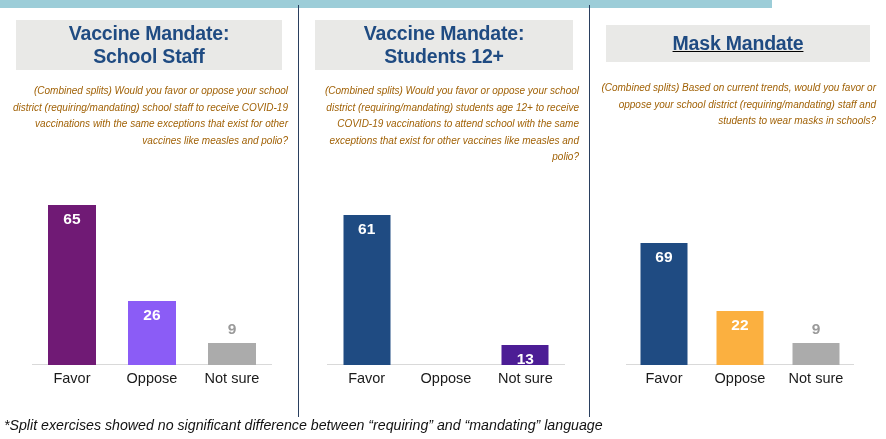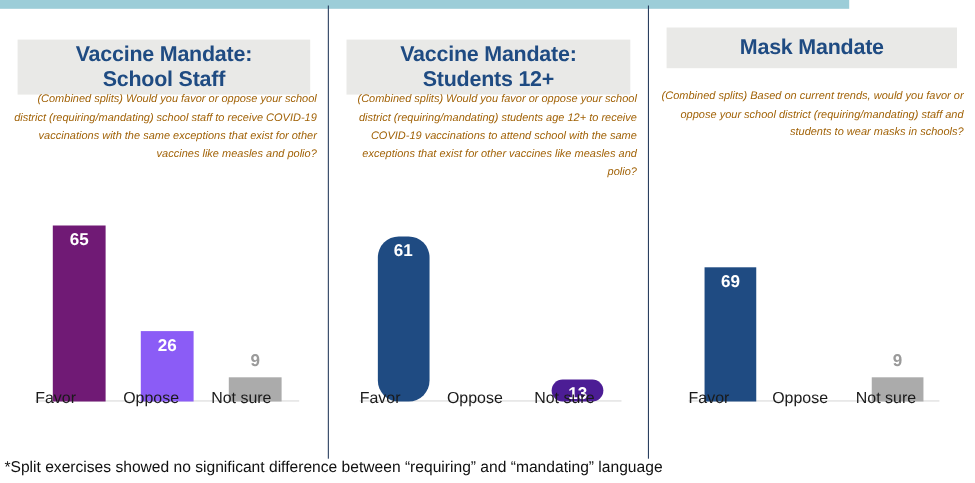--- a/index.html
+++ b/index.html
@@ -46,40 +46,40 @@
     top: 5px;
     width: 1px;
     height: 412px;
     background: #2A3F5F;
   }
   #divider-1 { left: 298px; }
   #divider-2 { left: 589px; }
 
   .panel-title-box {
     position: absolute;
-    top: 28px;
+    top: 12px;
     left: 16px;
     right: 16px;
     background: #E9E9E7;
     min-height: 47px;
     display: flex;
     align-items: center;
     justify-content: center;
     padding: 2px 6px;
     box-sizing: border-box;
   }
   .panel-title-text {
     color: #1F4B82;
     font-weight: bold;
     font-size: 19.5px;
     line-height: 23px;
     text-align: center;
     letter-spacing: -0.2px;
   }
-  .p2 .panel-title-box { top: 17px; min-height: 37px; }
+  .p2 .panel-title-box { top: 17px; min-height: 37px; text-decoration: underline; }
 
   .panel-question {
     position: absolute;
     top: 75px;
     left: 10px;
     right: 10px;
     font-style: italic;
     font-size: 10px;
     line-height: 16.6px;
     color: #a16207;
@@ -123,55 +123,56 @@
   .bar-col.c1 { left: 33.3333%; }
   .bar-col.c2 { left: 66.6667%; }
 
   .bar {
     position: absolute;
     bottom: 0;
     left: 50%;
     transform: translateX(-50%);
     width: 48px;
   }
-  .p1 .bar { width: 47px; border-radius: 19px; }
+  .p1 .bar { width: 47px; }
   .p2 .bar { width: 47px; }
 
   .bar-value {
     position: absolute;
     left: 0;
     right: 0;
     top: 5px;
     text-align: center;
     font-weight: bold;
     font-size: 15.5px;
     color: #ffffff;
   }
   .bar-value.outside {
     top: -23px;
     color: #9A9A9A;
   }
 
   .cat-label {
     position: absolute;
-    bottom: 16px;
+    bottom: 0px;
     width: 33.3333%;
-    text-align: left;
+    text-align: center;
     font-size: 14.5px;
     color: #1a1a1a;
     line-height: 18px;
   }
   .cat-label.c0 { left: 0%; }
   .cat-label.c1 { left: 33.3333%; }
   .cat-label.c2 { left: 66.6667%; }
 
   #footnote {
     position: absolute;
     left: 4px;
     bottom: 6px;
+    font-style: italic;
     font-size: 14.2px;
     color: #111111;
     white-space: nowrap;
   }
 </style>
 </head>
 <body>
 
 <div id="top-accent-bar"></div>
 
@@ -245,20 +246,25 @@
     <div class="panel-question">(Combined splits) Based on current trends, would you favor or oppose your school district (requiring/mandating) staff and students to wear masks in schools?</div>
     <div class="chart">
       <div class="plot-area">
         <div class="baseline"></div>
 
         <div class="bar-col c0">
           <div class="bar" style="height:122px;background:#1F4B82;">
             <div class="bar-value">69</div>
           </div>
         </div>
+        <div class="bar-col c1">
+          <div class="bar" style="height:54px;background:#FBB040;">
+            <div class="bar-value">22</div>
+          </div>
+        </div>
         <div class="bar-col c2">
           <div class="bar" style="height:22px;background:#ABABAB;">
             <div class="bar-value outside">9</div>
           </div>
         </div>
 
         <div class="cat-label c0">Favor</div>
         <div class="cat-label c1">Oppose</div>
         <div class="cat-label c2">Not sure</div>
       </div>

